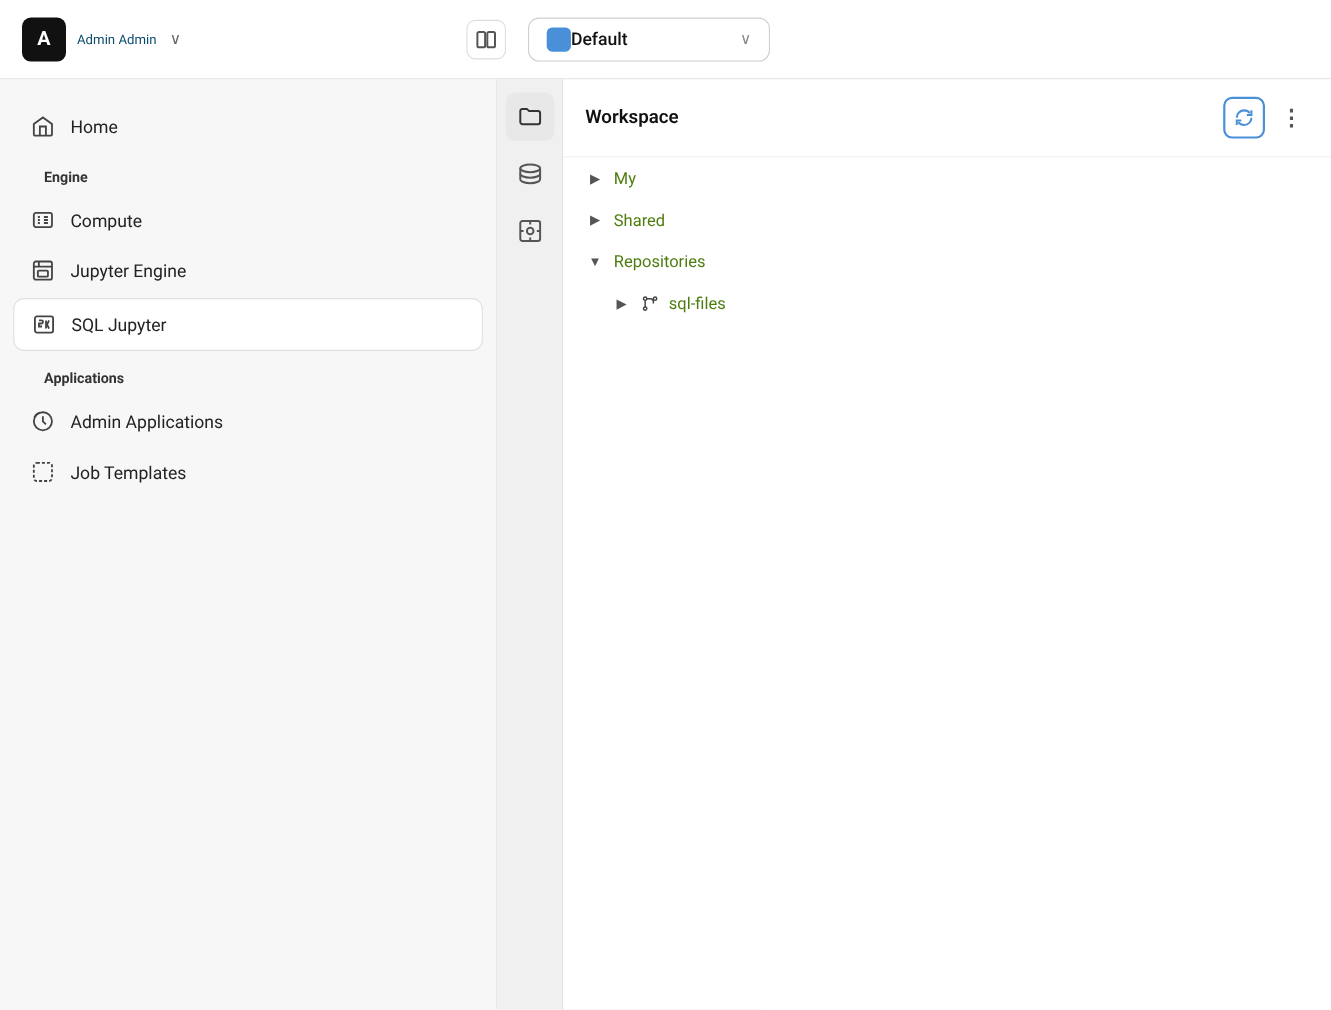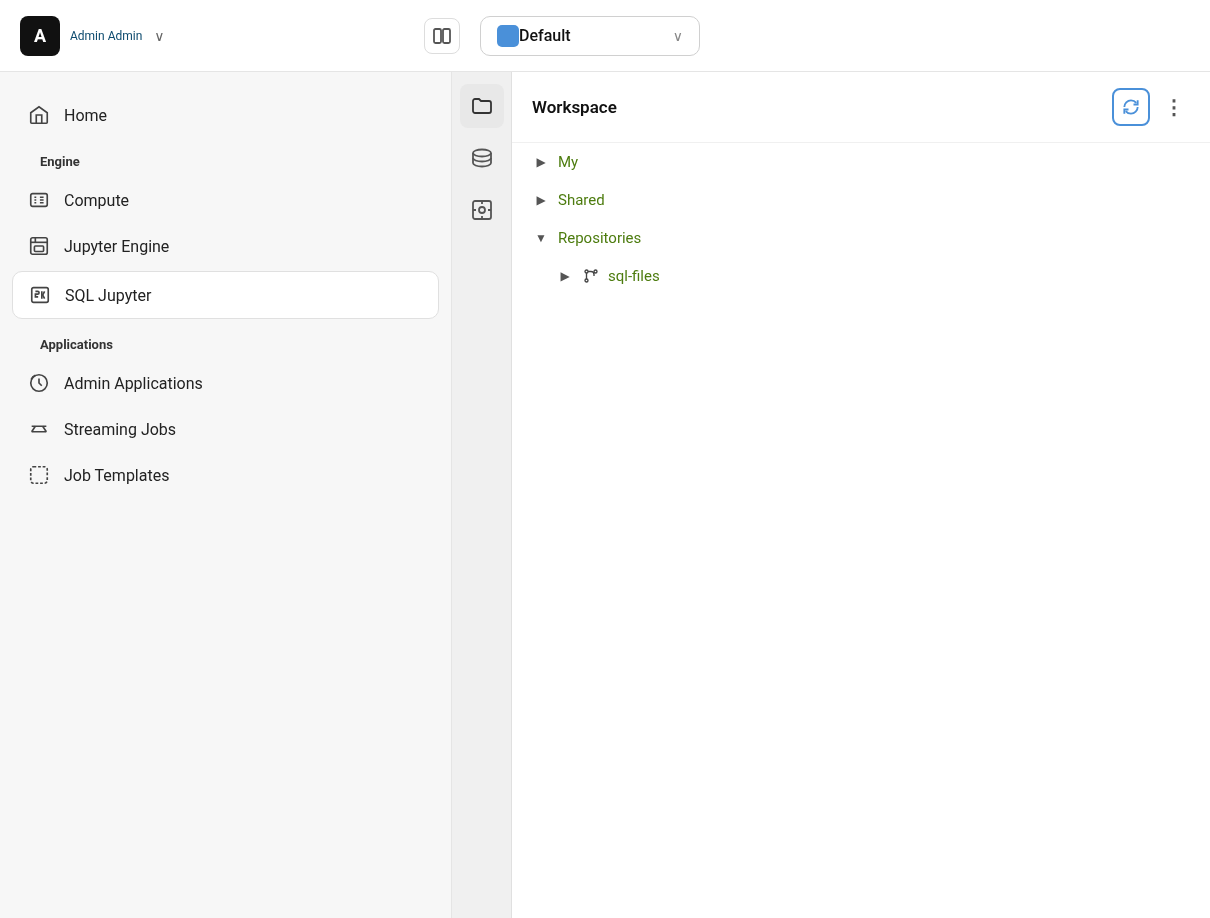--- a/index.html
+++ b/index.html
@@ -357,27 +357,20 @@
 
     <div class="nav-item">
       <svg class="icon-svg" viewBox="0 0 24 24" fill="none" stroke="#444" stroke-width="1.8">
         <circle cx="12" cy="12" r="9"></circle>
         <path d="M12 7v5l3 3"></path>
         <path d="M8 3.5A9 9 0 003.5 8"></path>
       </svg>
       <span class="nav-label">Admin Applications</span>
     </div>
 
-    <div class="nav-item">
-      <svg class="icon-svg" viewBox="0 0 24 24" fill="none" stroke="#444" stroke-width="1.8">
-        <path d="M4 9h16M4 15h16"></path>
-        <path d="M8 9l-4 6M16 9l4 6"></path>
-      </svg>
-      <span class="nav-label">Streaming Jobs</span>
-    </div>
 
     <div class="nav-item">
       <svg class="icon-svg" viewBox="0 0 24 24" fill="none" stroke="#444" stroke-width="1.8" stroke-dasharray="3 2">
         <rect x="3" y="3" width="18" height="18" rx="3"></rect>
       </svg>
       <span class="nav-label">Job Templates</span>
     </div>
 
   </div>
 

